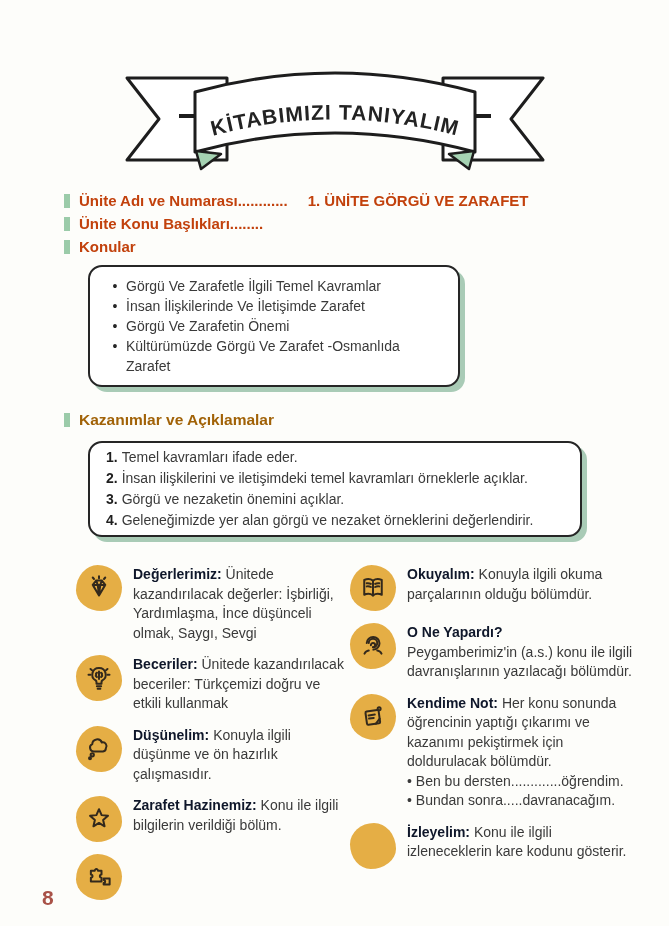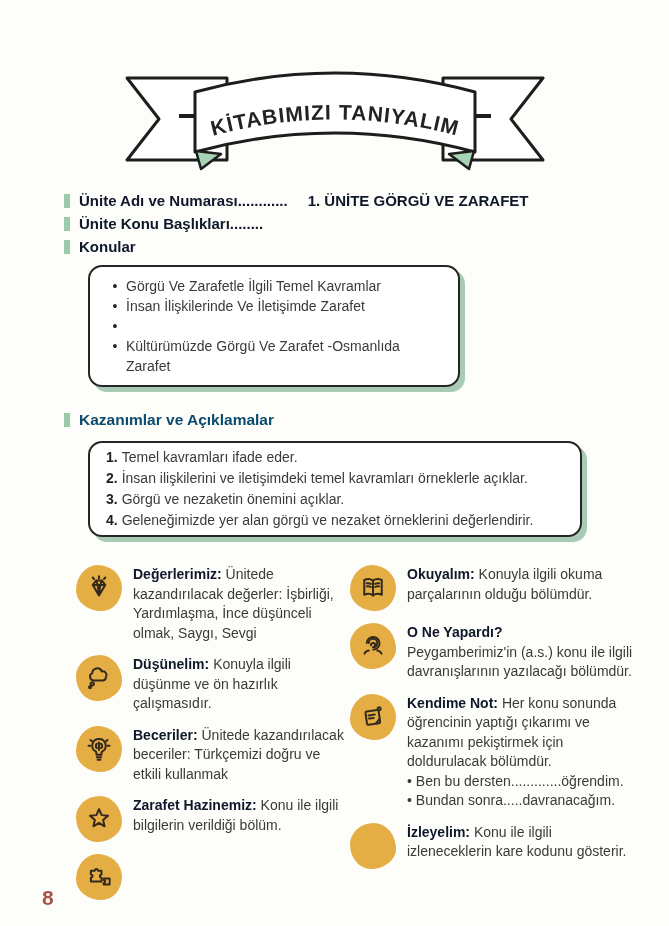--- a/index.html
+++ b/index.html
@@ -9,29 +9,29 @@
     font-family:"Liberation Sans", sans-serif;
     color:#3C3C3C;
     position:relative;
     overflow:hidden;
   }
   
   .banner-wrap{display:flex;justify-content:center;padding-top:48px;}
   .banner-text{font-family:"Liberation Sans",sans-serif;font-size:21px;font-weight:bold;letter-spacing:1px;fill:#232323;}
   
   .meta{margin:14px 0 0 64px;}
-  .meta-row{display:flex;align-items:center;margin-bottom:6px;font-size:15px;font-weight:bold;color:#0f172a;}
+  .meta-row{display:flex;align-items:center;margin-bottom:6px;font-size:15px;font-weight:bold;color:#c2410c;}
   .marker{width:6px;height:14px;background:#9BCBA9;margin-right:9px;flex:none;}
   .meta-value{margin-left:20px;}
   
   .box{border:2px solid #262626;border-radius:14px;background:#FFFFFF;box-shadow:5px 5px 0 #A9CBB6;}
   .topics-box{margin:10px 0 0 88px;width:340px;padding:9px 14px;}
   .topic-row{display:flex;font-size:14px;line-height:20px;color:#3A3A3A;}
   .topic-bullet{width:22px;text-align:center;flex:none;color:#262626;}
-  .section-heading{display:flex;align-items:center;margin:24px 0 0 64px;font-size:15.5px;font-weight:bold;color:#0c4a6e;}
+  .section-heading{display:flex;align-items:center;margin:24px 0 0 64px;font-size:15.5px;font-weight:bold;color:#a16207;}
   .outcomes-box{margin:12px 0 0 88px;width:458px;padding:4px 16px;}
   .outcome-row{font-size:14px;line-height:21px;color:#3A3A3A;}
   .outcome-num{font-weight:bold;color:#1E1E1E;margin-right:4px;}
   
   .legend{display:flex;margin:28px 0 0 76px;}
   .legend-col{display:flex;flex-direction:column;}
   .legend-col.left{width:268px;margin-right:6px;}
   .legend-col.right{width:286px;}
   .legend-item{display:flex;margin-bottom:12px;}
   .blob{width:46px;height:46px;flex:none;background:#E5AE45;margin-right:11px;
@@ -95,20 +95,21 @@
     <div class="topic-row">
       <span class="topic-bullet">•</span>
       <span class="topic-text">Görgü Ve Zarafetle İlgili Temel Kavramlar</span>
     </div>
     <div class="topic-row">
       <span class="topic-bullet">•</span>
       <span class="topic-text">İnsan İlişkilerinde Ve İletişimde Zarafet</span>
     </div>
     <div class="topic-row">
       <span class="topic-bullet">•</span>
+      <span class="topic-text">Görgü Ve Zarafetin Önemi</span>
     </div>
     <div class="topic-row">
       <span class="topic-bullet">•</span>
       <span class="topic-text">Kültürümüzde Görgü Ve Zarafet -Osmanlıda Zarafet</span>
     </div>
   </div>
 
 <div class="section-heading">
   <span class="marker"></span>
   <span>Kazanımlar ve Açıklamalar</span>
@@ -128,40 +129,40 @@
             <path d="M7 9.5 L9.7 6 H14.3 L17 9.5 L12 18 Z M7 9.5 H17 M9.7 6 L11 9.5 L12 18 M14.3 6 L13 9.5 L12 18 M12 2.6 v1.6 M7 3.6 l1 1.2 M17 3.6 l-1 1.2"></path>
           </svg>
         </span>
         <div class="legend-body">
           <div class="legend-text"><span class="legend-title">Değerlerimiz: </span>Ünitede kazandırılacak değerler: İşbirliği, Yardımlaşma, İnce düşünceli olmak, Saygı, Sevgi</div>
         </div>
       </div>
       <div class="legend-item">
         <span class="blob">
           <svg viewBox="0 0 24 24" class="glyph">
-            <path d="M8 14 a3.1 3.1 0 0 1 -1.4 -5.9 a4 4 0 0 1 7.7 -1.3 a3 3 0 0 1 3.2 4.6 a2.7 2.7 0 0 1 -2.3 2.6 Z"></path>
-            <circle cx="6.6" cy="16.6" r="1.3"></circle>
-            <circle cx="4.8" cy="19.4" r=".8"></circle>
-          </svg>
-        </span>
-        <div class="legend-body">
-          <div class="legend-text"><span class="legend-title">Düşünelim: </span>Konuyla ilgili düşünme ve ön hazırlık çalışmasıdır.</div>
-        </div>
-      </div>
-      <div class="legend-item">
-        <span class="blob">
-          <svg viewBox="0 0 24 24" class="glyph">
             <path d="M12 4 a5.3 5.3 0 0 1 2.7 9.9 c-.5 .35 -.7 .8 -.7 1.4 V16.6 h-4 v-1.3 c0 -.6 -.2 -1.05 -.7 -1.4 A5.3 5.3 0 0 1 12 4 Z"></path>
             <path d="M10.3 18.6 h3.4 M10.9 20.6 h2.2"></path>
             <path d="M12 6.8 v6 M10.4 7.8 q-1.3 .6 -.6 1.8 q-1 .9 .5 1.6 M13.6 7.8 q1.3 .6 .6 1.8 q1 .9 -.5 1.6"></path>
             <path d="M3.6 9.4 h1.6 M18.8 9.4 h1.6 M5.2 4.8 l1.2 1 M18.8 4.8 l-1.2 1"></path>
           </svg>
         </span>
         <div class="legend-body">
           <div class="legend-text"><span class="legend-title">Beceriler: </span>Ünitede kazandırılacak beceriler: Türkçemizi doğru ve etkili kullanmak</div>
+        </div>
+      </div>
+      <div class="legend-item">
+        <span class="blob">
+          <svg viewBox="0 0 24 24" class="glyph">
+            <path d="M8 14 a3.1 3.1 0 0 1 -1.4 -5.9 a4 4 0 0 1 7.7 -1.3 a3 3 0 0 1 3.2 4.6 a2.7 2.7 0 0 1 -2.3 2.6 Z"></path>
+            <circle cx="6.6" cy="16.6" r="1.3"></circle>
+            <circle cx="4.8" cy="19.4" r=".8"></circle>
+          </svg>
+        </span>
+        <div class="legend-body">
+          <div class="legend-text"><span class="legend-title">Düşünelim: </span>Konuyla ilgili düşünme ve ön hazırlık çalışmasıdır.</div>
         </div>
       </div>
       <div class="legend-item">
         <span class="blob">
           <svg viewBox="0 0 24 24" class="glyph">
             <path d="M12 4.2 l2.1 4.7 5.1 .55 -3.9 3.4 1.15 5 -4.45 -2.7 -4.45 2.7 1.15 -5 -3.9 -3.4 5.1 -.55 Z"></path>
           </svg>
         </span>
         <div class="legend-body">
           <div class="legend-text"><span class="legend-title">Zarafet Hazinemiz: </span>Konu ile ilgili bilgilerin verildiği bölüm.</div>

